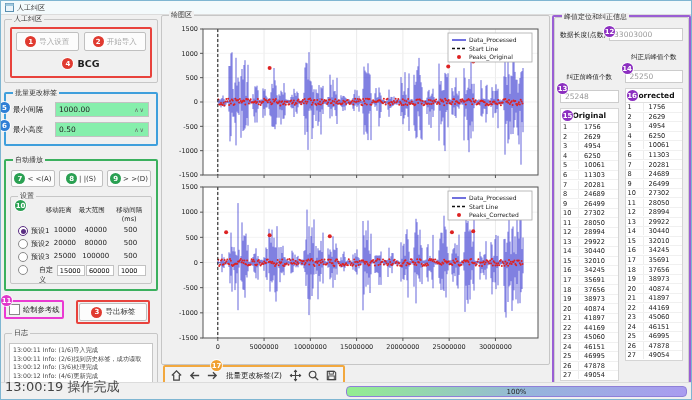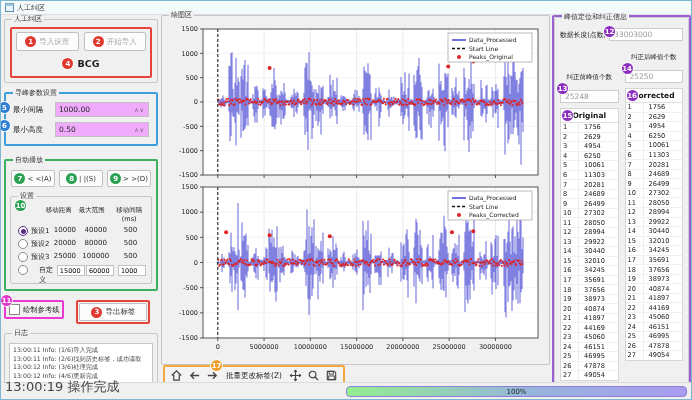--- a/index.html
+++ b/index.html
@@ -19,21 +19,21 @@
   .bdg.red{background:#e03a30}.bdg.blue{background:#2f7fd6}.bdg.green{background:#2aa052}
   .bdg.magenta{background:#e138cc}.bdg.purple{background:#8c2fc0}.bdg.orange{background:#f0a032}
   
   .panel-left{position:absolute;left:3px;top:14px;width:154px;height:368px;}
   .qbtn{flex:1;height:17px;background:#fcfcfc;border:1px solid #c0c0c0;border-radius:2px;display:flex;align-items:center;justify-content:center;gap:3px;font-size:7.5px;color:#a8a8a8;position:relative;cursor:pointer;}
   .btnrow{display:flex;gap:5px;margin:3px 4px 0 4px;}
   .bcgrow{display:flex;justify-content:center;align-items:center;gap:4px;margin-top:7px;}
   .bcg{font-size:9.5px;font-weight:600;color:#222;}
   .srow{display:flex;align-items:center;gap:4px;margin:5px 7px;position:relative;}
   .slbl{font-size:7.5px;width:38px;color:#222;flex:none;}
-  .sfield{flex:1;height:13px;background:#f0abfc;border:1px solid #c2c2c2;display:flex;align-items:center;justify-content:space-between;padding:0 3px;font-size:7.5px;color:#222;cursor:text;}
+  .sfield{flex:1;height:13px;background:#86efac;border:1px solid #c2c2c2;display:flex;align-items:center;justify-content:space-between;padding:0 3px;font-size:7.5px;color:#222;cursor:text;}
   .spin{font-size:6px;color:#666;letter-spacing:1px;cursor:pointer;}
   .brow{display:flex;gap:4px;margin:9px 5px 0 5px;}
   .qbtn2{flex:1;height:15px;background:#fcfcfc;border:1px solid #c0c0c0;border-radius:2px;display:flex;align-items:center;justify-content:center;gap:2px;font-size:7px;color:#333;cursor:pointer;}
   .hrow{display:flex;font-size:6.5px;color:#222;margin:7px 0 3px 0;}
   .hrow span{text-align:center;}
   .prow{display:flex;align-items:flex-start;font-size:7px;height:13px;color:#222;}
   .rdo{width:8px;height:8px;border:1px solid #8a8a8a;border-radius:50%;background:#fff;margin:0 3px 0 5px;position:relative;flex:none;cursor:pointer;}
   .rdo.sel{border-color:#5a2d82;}
   .rdo.sel::after{content:"";position:absolute;inset:1.5px;background:#5a2d82;border-radius:50%;}
   .pcell{text-align:center;}
@@ -91,21 +91,21 @@
           </div>
         </div>
         <div class="bcgrow">
           <i class="bdg red">4</i>
           <span class="bcg">BCG</span>
         </div>
       </div>
     </div>
 
     <div class="grp ann blue" style="margin-top:9px;padding:3px 0 2px 0;">
-      <span class="gt">寻峰参数设置</span>
+      <span class="gt">批量更改标签</span>
       <i class="bdg blue" style="position:absolute;left:-7px;top:8px;">5</i>
       <i class="bdg blue" style="position:absolute;left:-7px;top:26px;">6</i>
       <div class="srow">
         <span class="slbl">最小间隔</span>
         <div class="sfield">
           <span>1000.00</span>
           <span class="spin">∧∨</span>
         </div>
       </div>
       <div class="srow">

